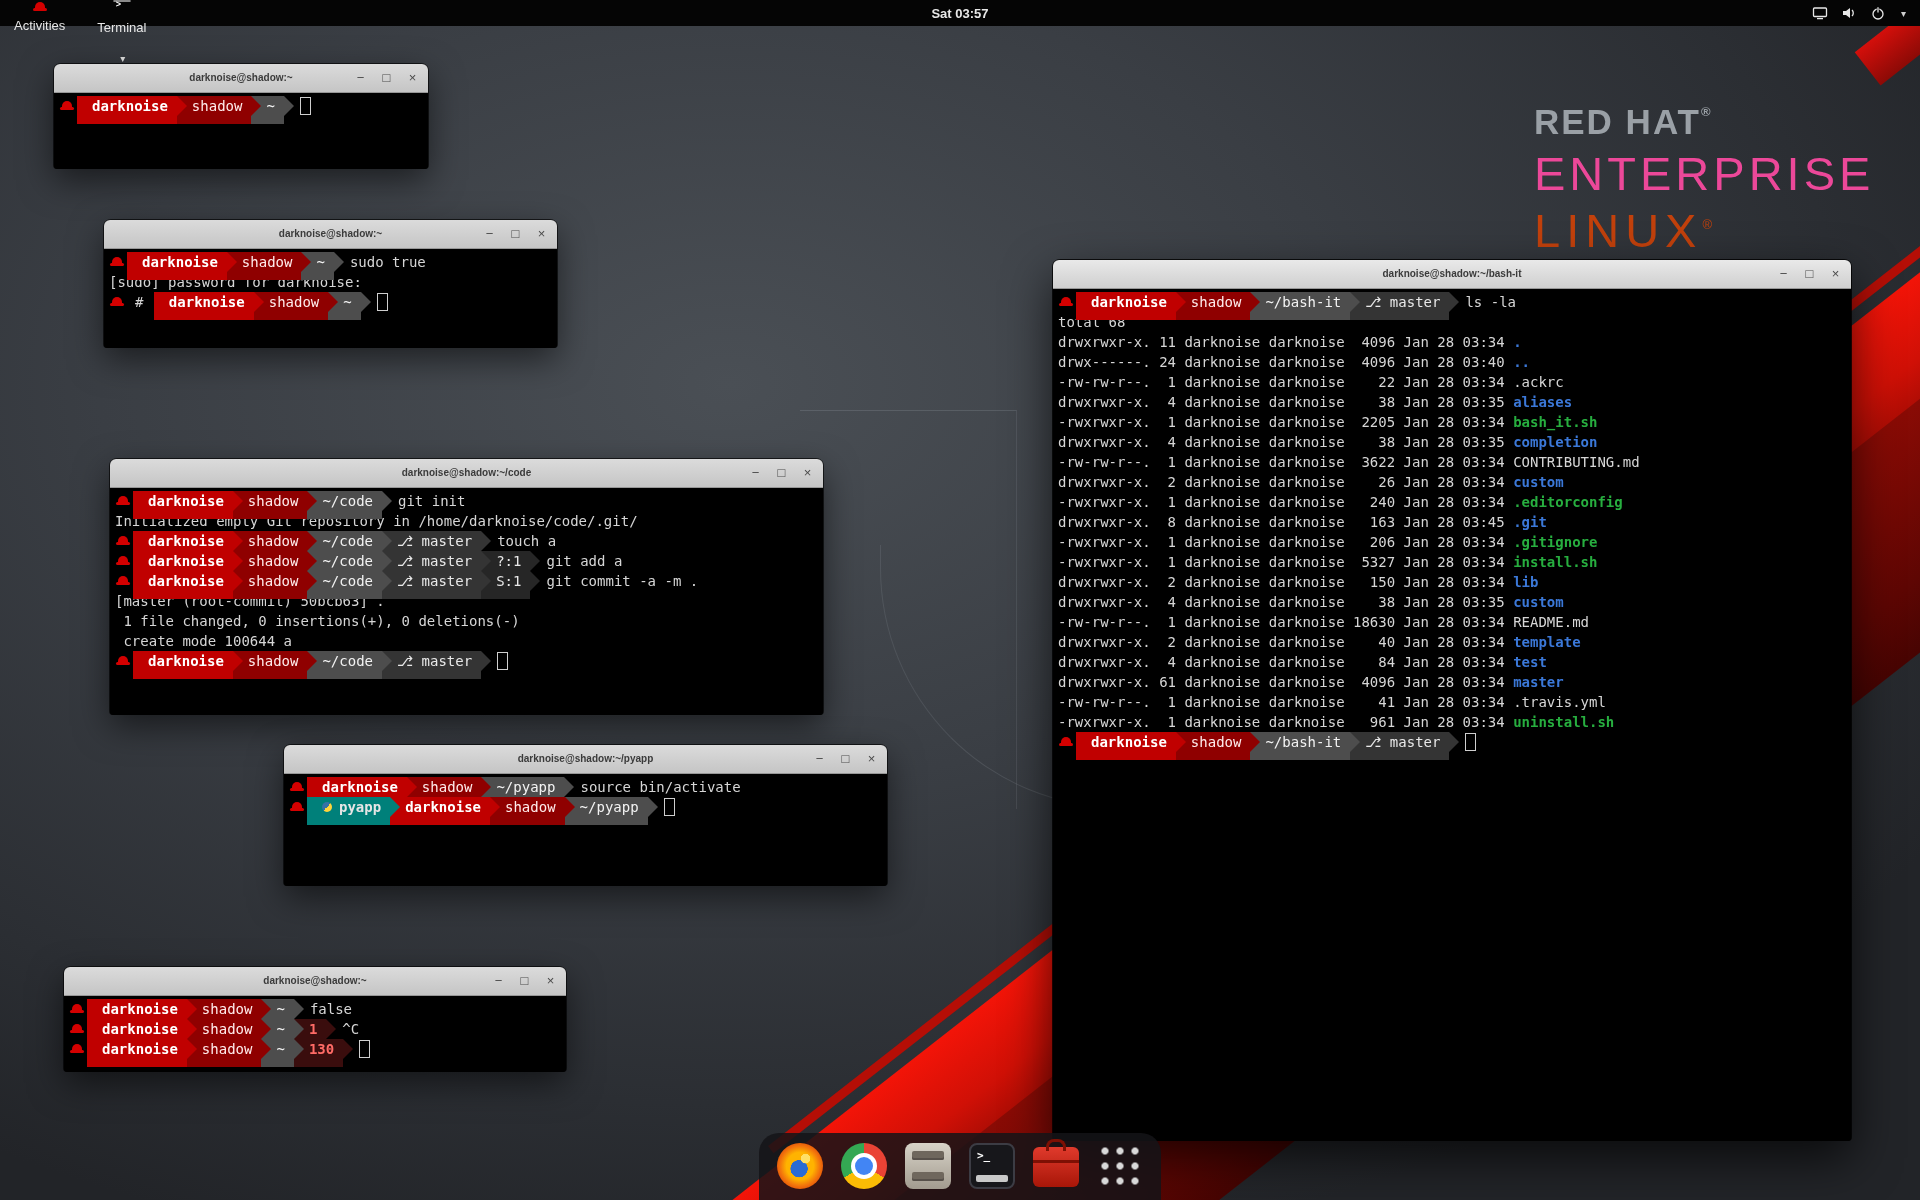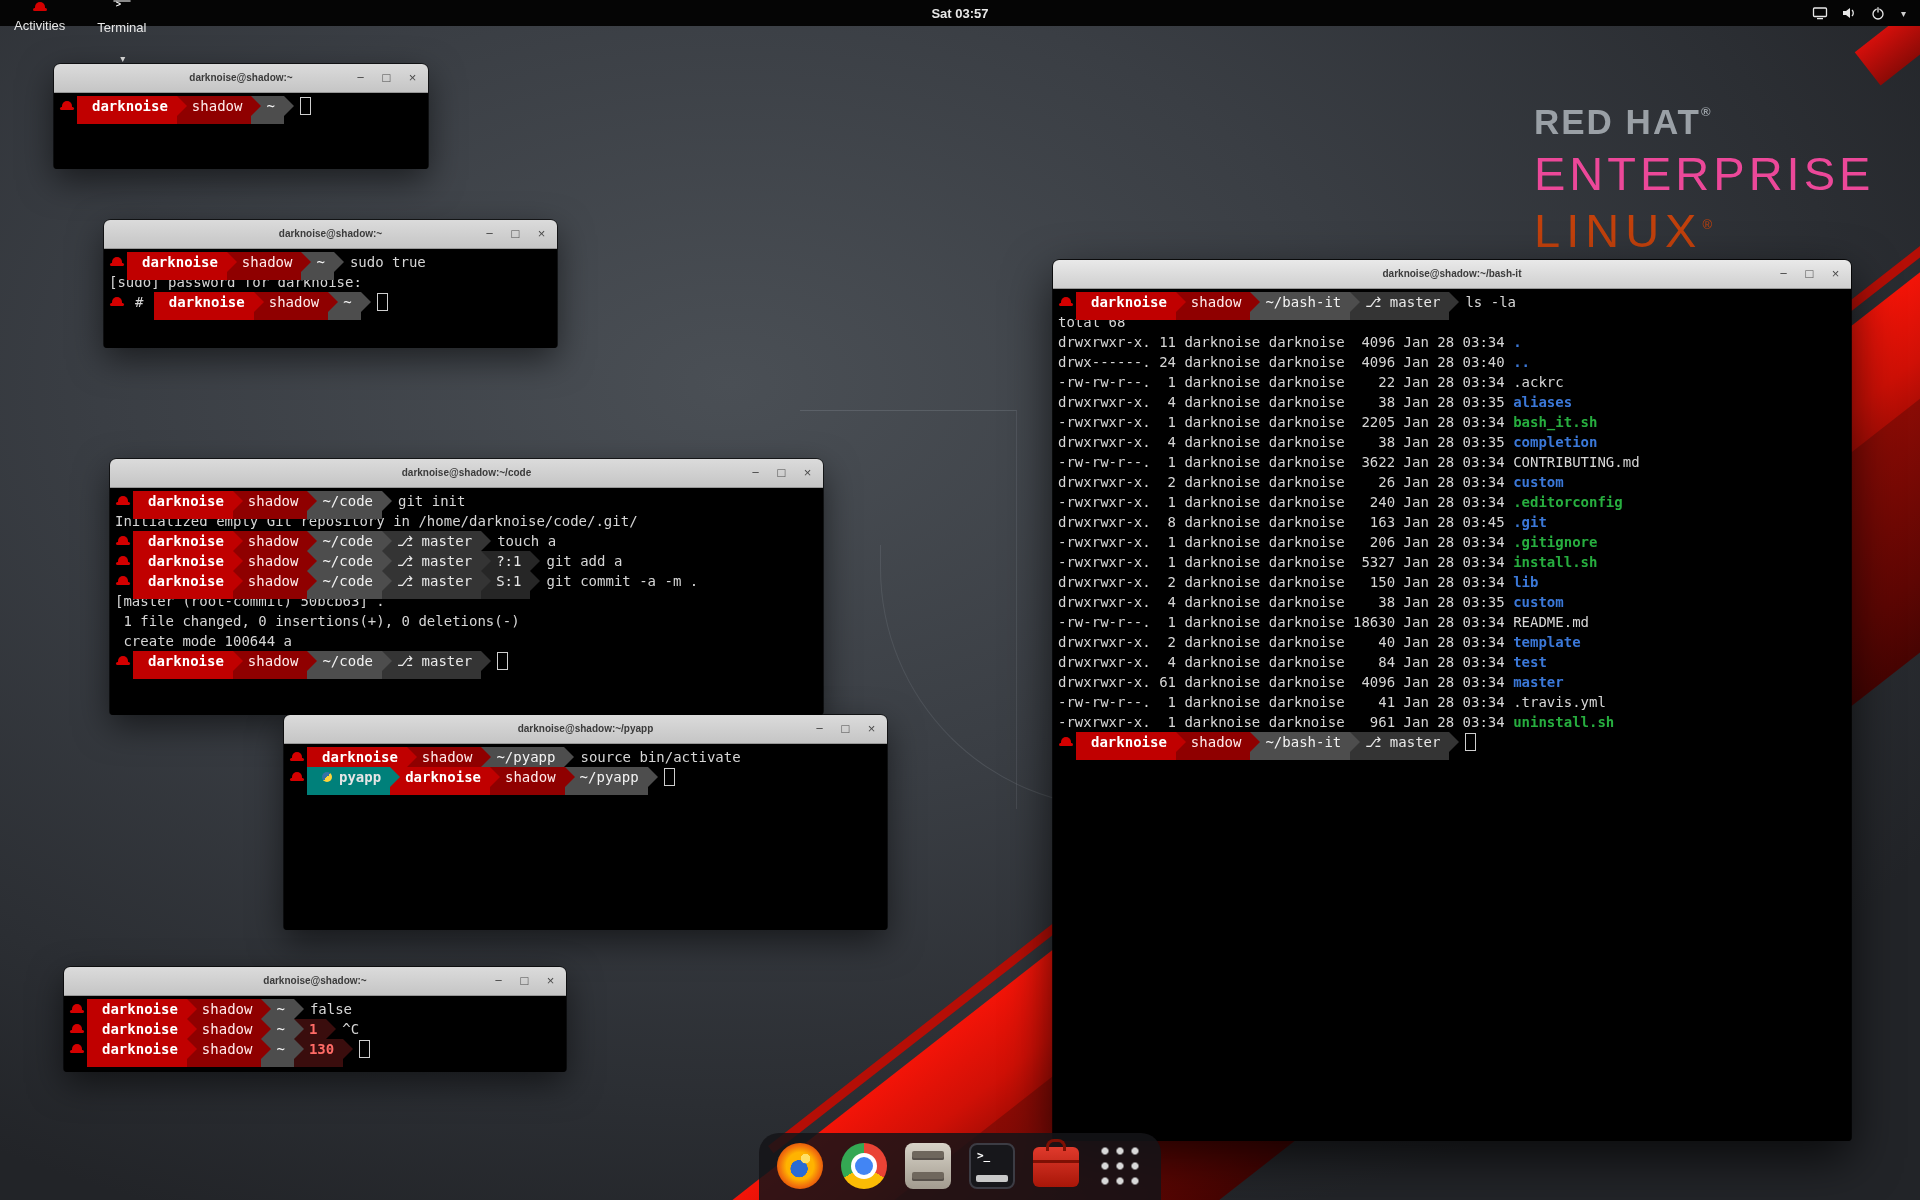--- a/index.html
+++ b/index.html
@@ -229,21 +229,21 @@
       <div class="term-line"><span class="tseg hat"></span><span class="tseg user">darknoise</span><span class="tseg host">shadow</span><span class="tseg path">~/code</span><span class="tseg git">⎇ master</span><span class="tseg cmd">touch a</span></div>
       <div class="term-line"><span class="tseg hat"></span><span class="tseg user">darknoise</span><span class="tseg host">shadow</span><span class="tseg path">~/code</span><span class="tseg git">⎇ master</span><span class="tseg stat">?:1</span><span class="tseg cmd">git add a</span></div>
       <div class="term-line"><span class="tseg hat"></span><span class="tseg user">darknoise</span><span class="tseg host">shadow</span><span class="tseg path">~/code</span><span class="tseg git">⎇ master</span><span class="tseg stat">S:1</span><span class="tseg cmd">git commit -a -m .</span></div>
       <div class="term-line"><span class="tseg out">[master (root-commit) 50bcb63] .</span></div>
       <div class="term-line"><span class="tseg out"> 1 file changed, 0 insertions(+), 0 deletions(-)</span></div>
       <div class="term-line"><span class="tseg out"> create mode 100644 a</span></div>
       <div class="term-line"><span class="tseg hat"></span><span class="tseg user">darknoise</span><span class="tseg host">shadow</span><span class="tseg path">~/code</span><span class="tseg git">⎇ master</span><span class="tseg cursor"></span></div>
     </div>
 </div>
 
-<div class="window" style="left:284px; top:715px; width:603px; height:214px;">
+<div class="window" style="left:284px; top:745px; width:603px; height:140px;">
   <div class="titlebar">
     <span class="title">darknoise@shadow:~/pyapp</span>
     <span class="winbtns">
       <span class="wbtn">−</span>
       <span class="wbtn">□</span>
       <span class="wbtn">×</span>
     </span>
   </div>
   <div class="termbody">
       <div class="term-line"><span class="tseg hat"></span><span class="tseg user">darknoise</span><span class="tseg host">shadow</span><span class="tseg path">~/pyapp</span><span class="tseg cmd">source bin/activate</span></div>

